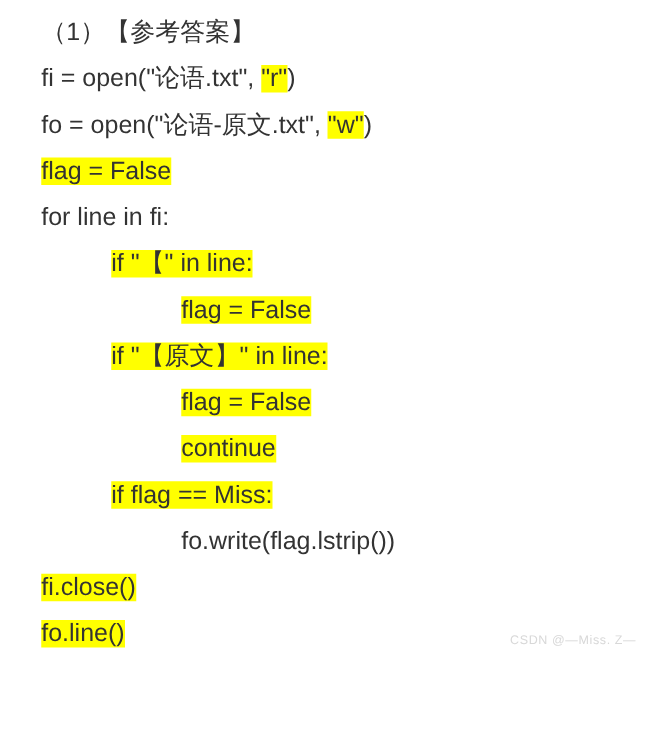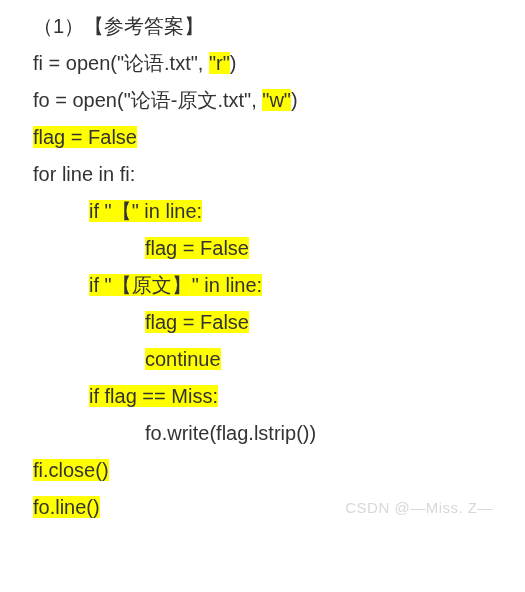--- a/index.html
+++ b/index.html
@@ -17,23 +17,23 @@
     .line {
       white-space: pre;
       margin-left: 25px;
     }
     .hl {
       background-color: #ffff00;
     }
     .watermark {
       position: absolute;
       bottom: 12px;
-      right: 32px;
+      right: 16px;
       color: #d8d8d8;
-      font-size: 15px;
+      font-size: 10px;
       font-family: Arial, sans-serif;
       letter-spacing: 0.5px;
     }
     .indent1 { padding-left: 56px; }
     .indent2 { padding-left: 112px; }
   </style>
 </head>
 <body>
 
 <div class="line">（1）【参考答案】</div>

